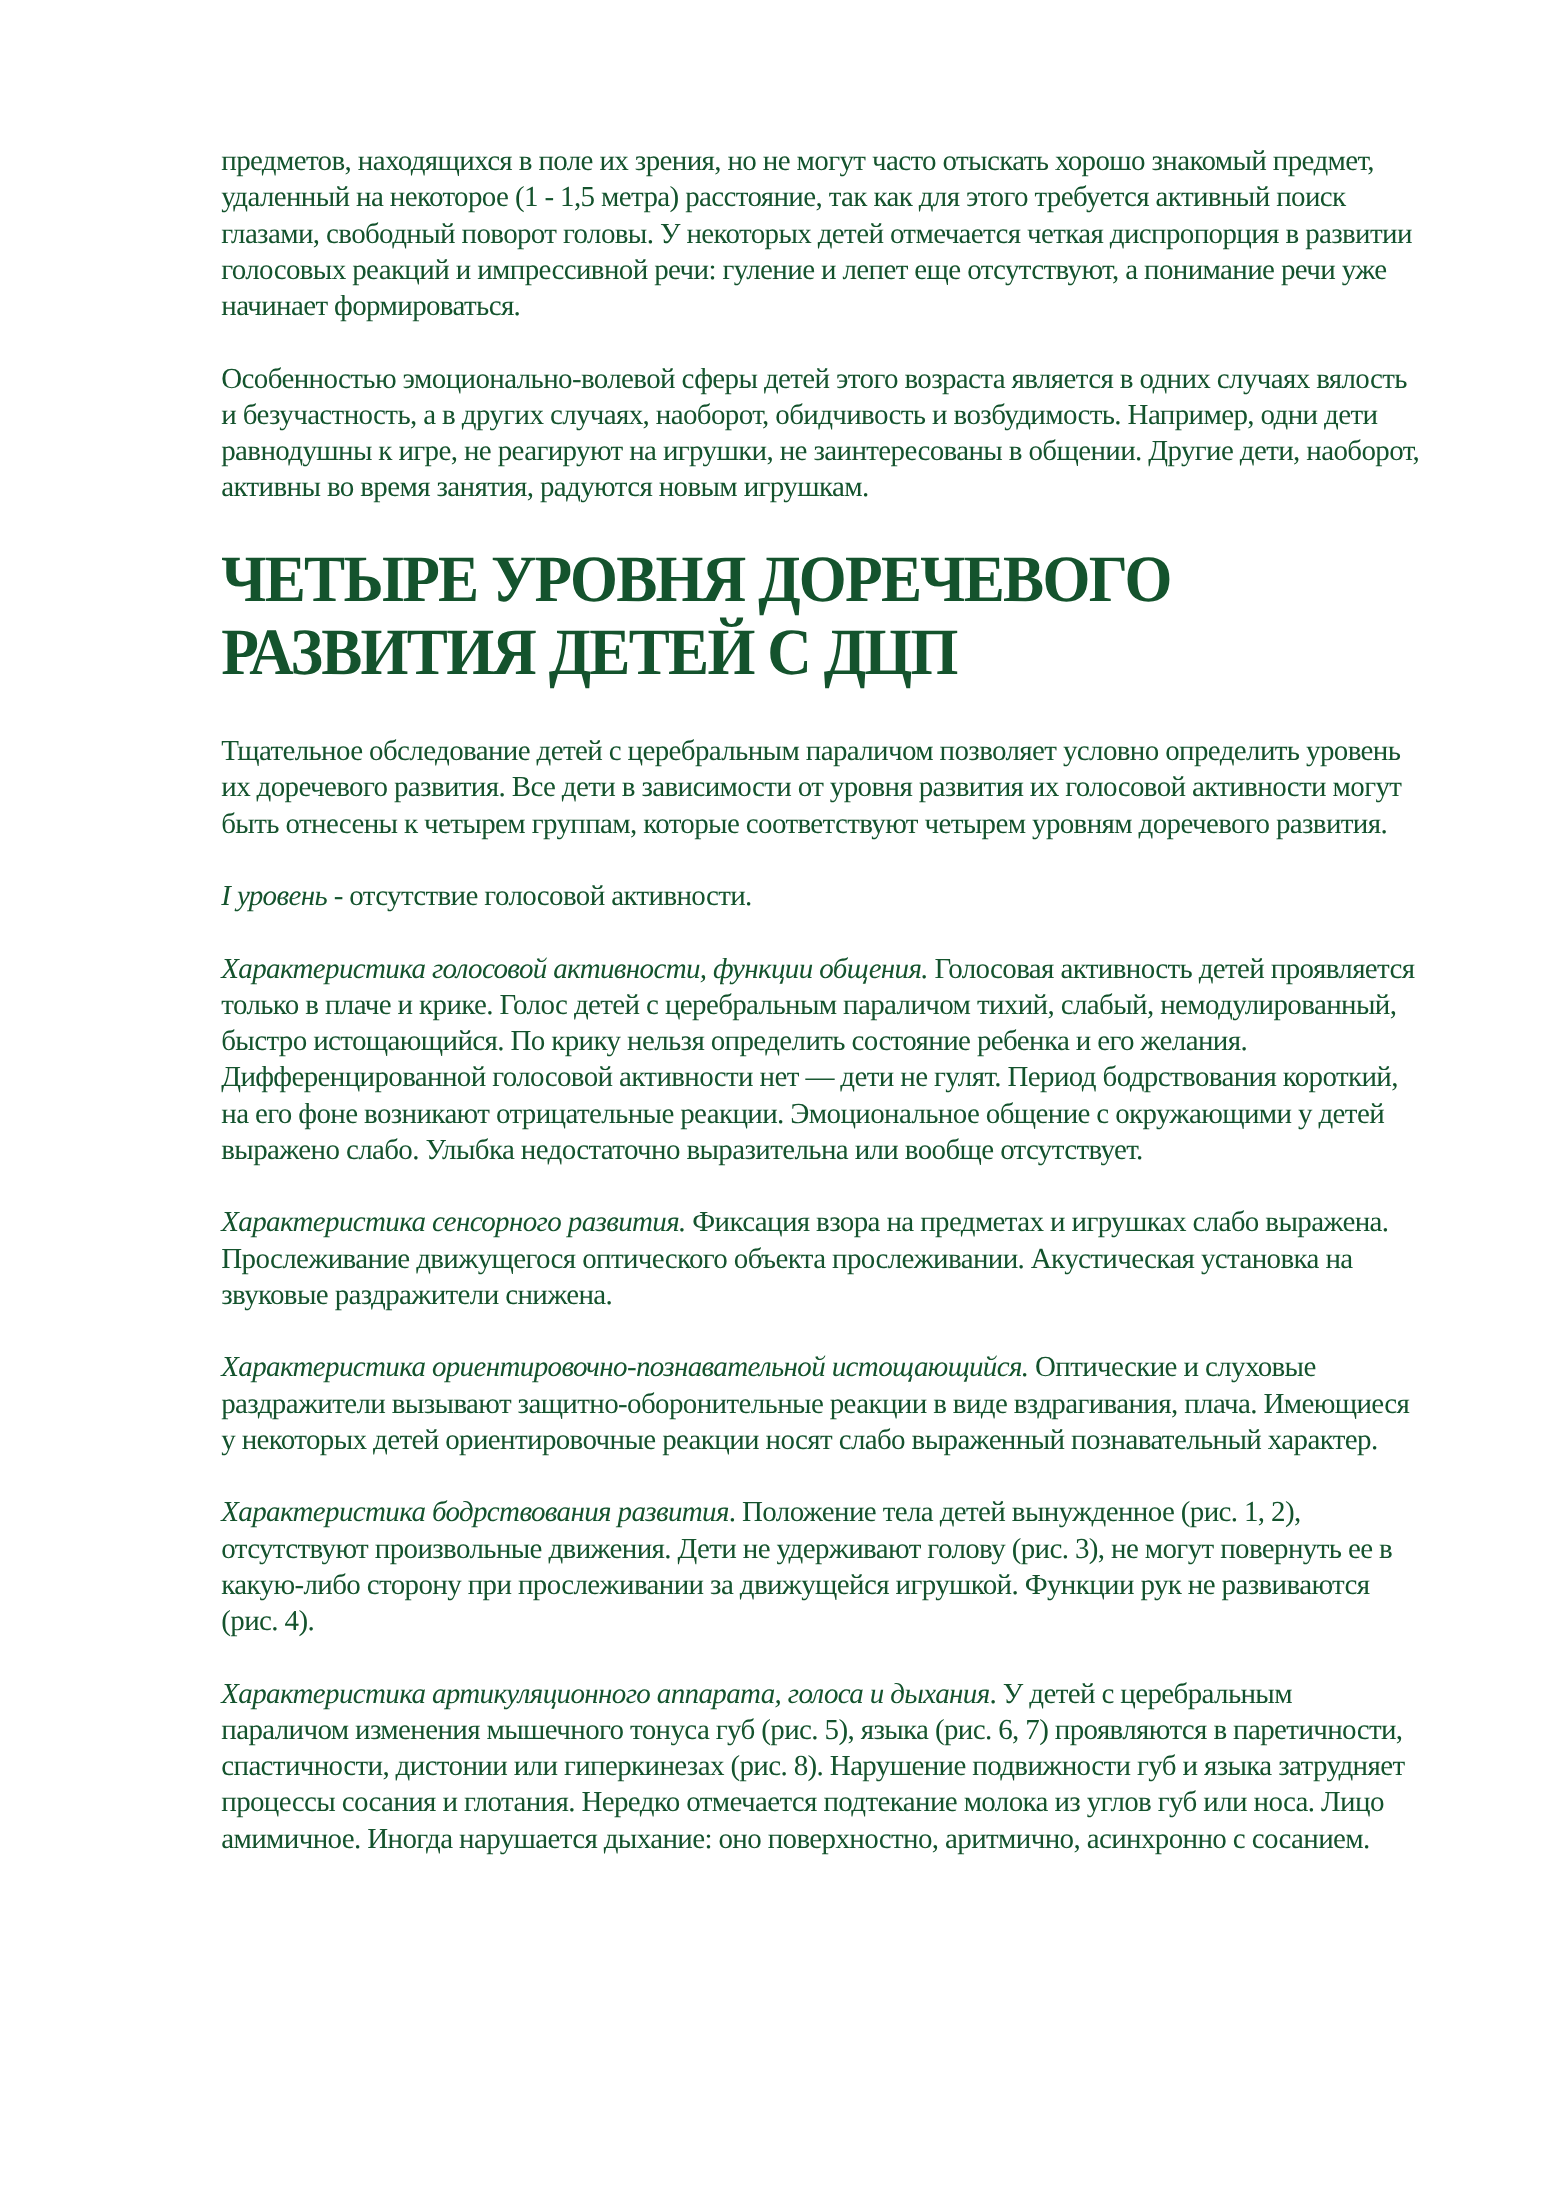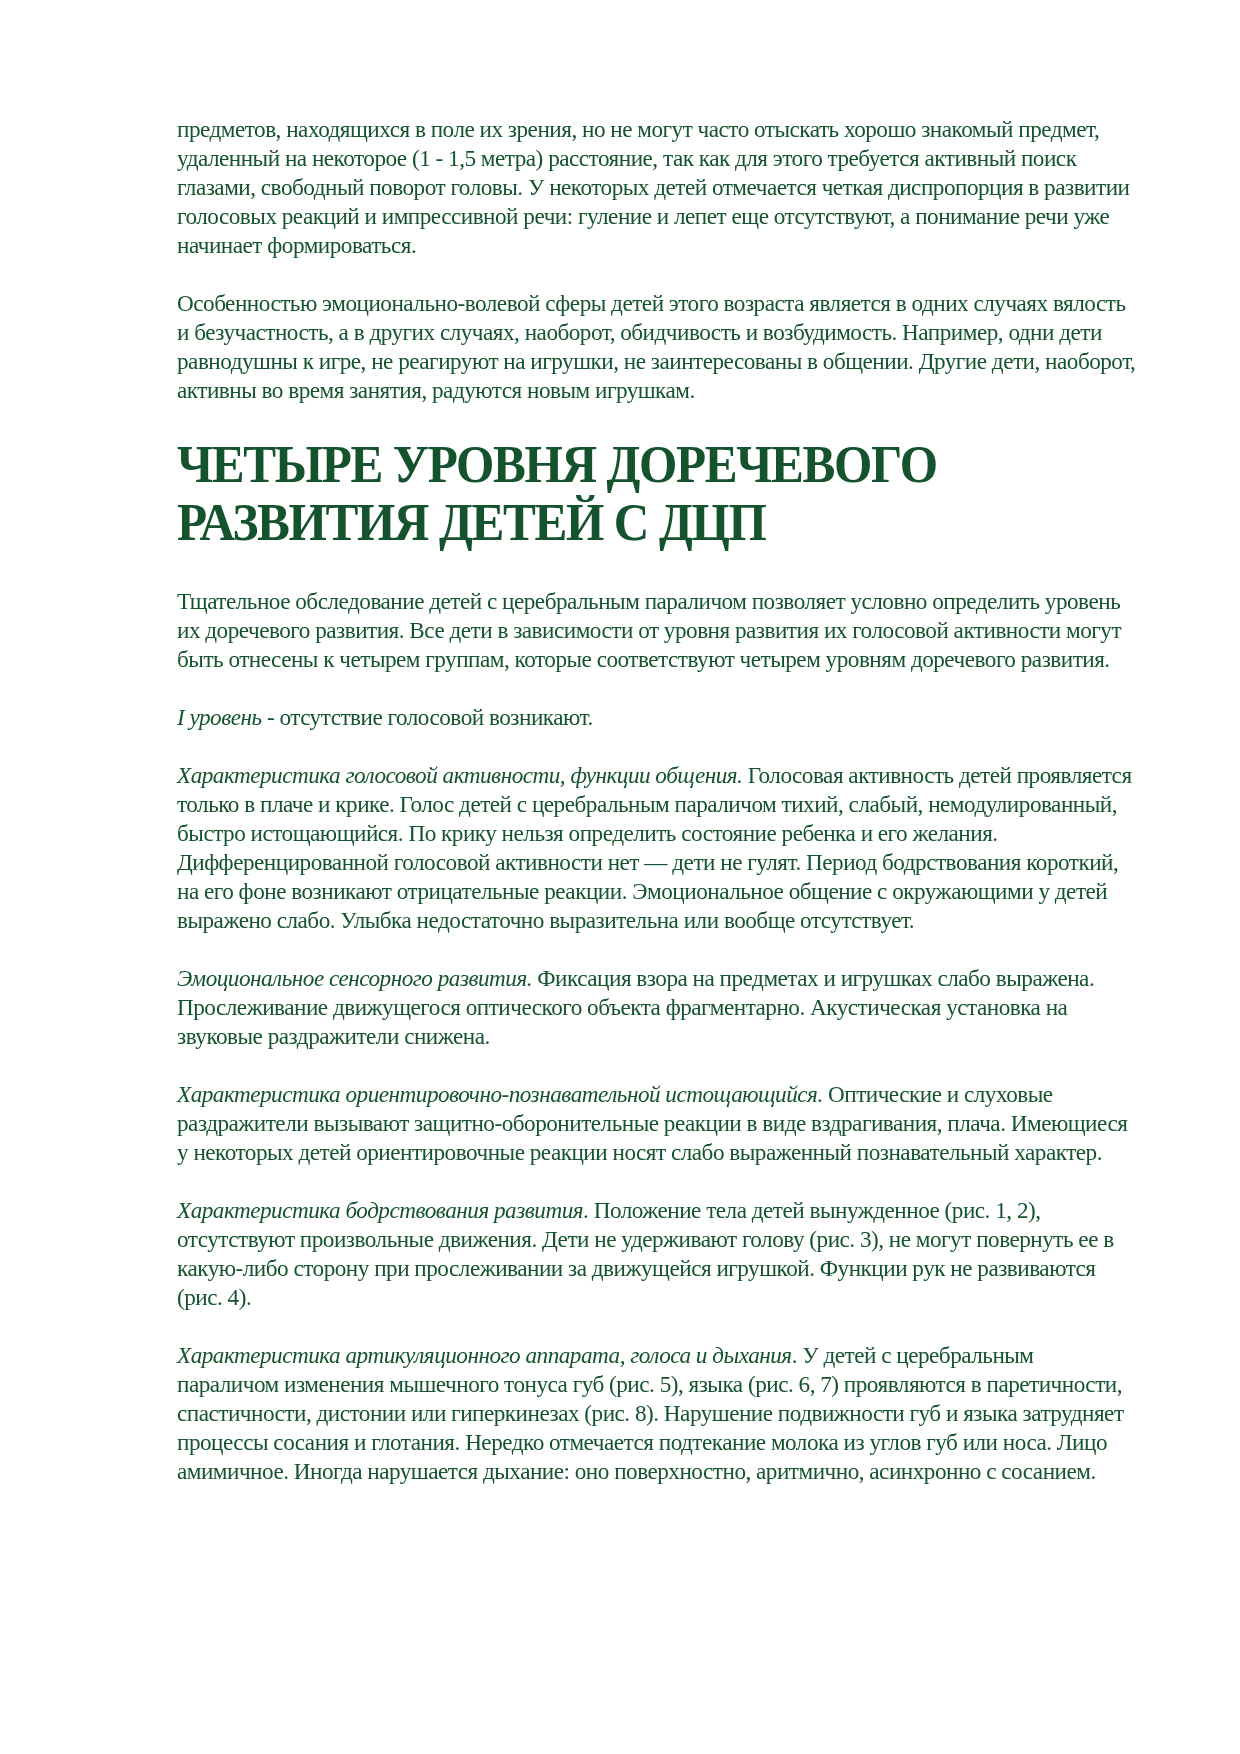--- a/index.html
+++ b/index.html
@@ -23,28 +23,28 @@
 
 <div class="page">
   <p>предметов, находящихся в поле их зрения, но не могут часто отыскать хорошо знакомый предмет, удаленный на некоторое (1 - 1,5 метра) расстояние, так как для этого требуется активный поиск глазами, свободный поворот головы. У некоторых детей отмечается четкая диспропорция в развитии голосовых реакций и импрессивной речи: гуление и лепет еще отсутствуют, а понимание речи уже начинает формироваться.</p>
   <p>Особенностью эмоционально-волевой сферы детей этого возраста является в одних случаях вялость и безучастность, а в других случаях, наоборот, обидчивость и возбудимость. Например, одни дети равнодушны к игре, не реагируют на игрушки, не заинтересованы в общении. Другие дети, наоборот, активны во время занятия, радуются новым игрушкам.</p>
 
   <h1>ЧЕТЫРЕ УРОВНЯ ДОРЕЧЕВОГО РАЗВИТИЯ ДЕТЕЙ С ДЦП</h1>
 
   <p>Тщательное обследование детей с церебральным параличом позволяет условно определить уровень их доречевого развития. Все дети в зависимости от уровня развития их голосовой активности могут быть отнесены к четырем группам, которые соответствуют четырем уровням доречевого развития.</p>
 
   <p>
-    <span class="it">I уровень</span><span> - отсутствие голосовой возникают.</span>
+    <span class="it">I уровень</span><span> - отсутствие голосовой активности.</span>
   </p>
 
   <p>
     <span class="it">Характеристика голосовой активности, функции общения.</span><span> Голосовая активность детей проявляется только в плаче и крике. Голос детей с церебральным параличом тихий, слабый, немодулированный, быстро истощающийся. По крику нельзя определить состояние ребенка и его желания. Дифференцированной голосовой активности нет — дети не гулят. Период бодрствования короткий, на его фоне возникают отрицательные реакции. Эмоциональное общение с окружающими у детей выражено слабо. Улыбка недостаточно выразительна или вообще отсутствует.</span>
   </p>
   <p>
-    <span class="it">Эмоциональное сенсорного развития.</span><span> Фиксация взора на предметах и игрушках слабо выражена. Прослеживание движущегося оптического объекта фрагментарно. Акустическая установка на звуковые раздражители снижена.</span>
+    <span class="it">Характеристика сенсорного развития.</span><span> Фиксация взора на предметах и игрушках слабо выражена. Прослеживание движущегося оптического объекта прослеживании. Акустическая установка на звуковые раздражители снижена.</span>
   </p>
   <p>
     <span class="it">Характеристика ориентировочно-познавательной истощающийся.</span><span> Оптические и слуховые раздражители вызывают защитно-оборонительные реакции в виде вздрагивания, плача. Имеющиеся у некоторых детей ориентировочные реакции носят слабо выраженный познавательный характер.</span>
   </p>
   <p>
     <span class="it">Характеристика бодрствования развития</span><span>. Положение тела детей вынужденное (рис. 1, 2), отсутствуют произвольные движения. Дети не удерживают голову (рис. 3), не могут повернуть ее в какую-либо сторону при прослеживании за движущейся игрушкой. Функции рук не развиваются (рис. 4).</span>
   </p>
   <p>
     <span class="it">Характеристика артикуляционного аппарата, голоса и дыхания</span><span>. У детей с церебральным параличом изменения мышечного тонуса губ (рис. 5), языка (рис. 6, 7) проявляются в паретичности, спастичности, дистонии или гиперкинезах (рис. 8). Нарушение подвижности губ и языка затрудняет процессы сосания и глотания. Нередко отмечается подтекание молока из углов губ или носа. Лицо амимичное. Иногда нарушается дыхание: оно поверхностно, аритмично, асинхронно с сосанием.</span>
   </p>

